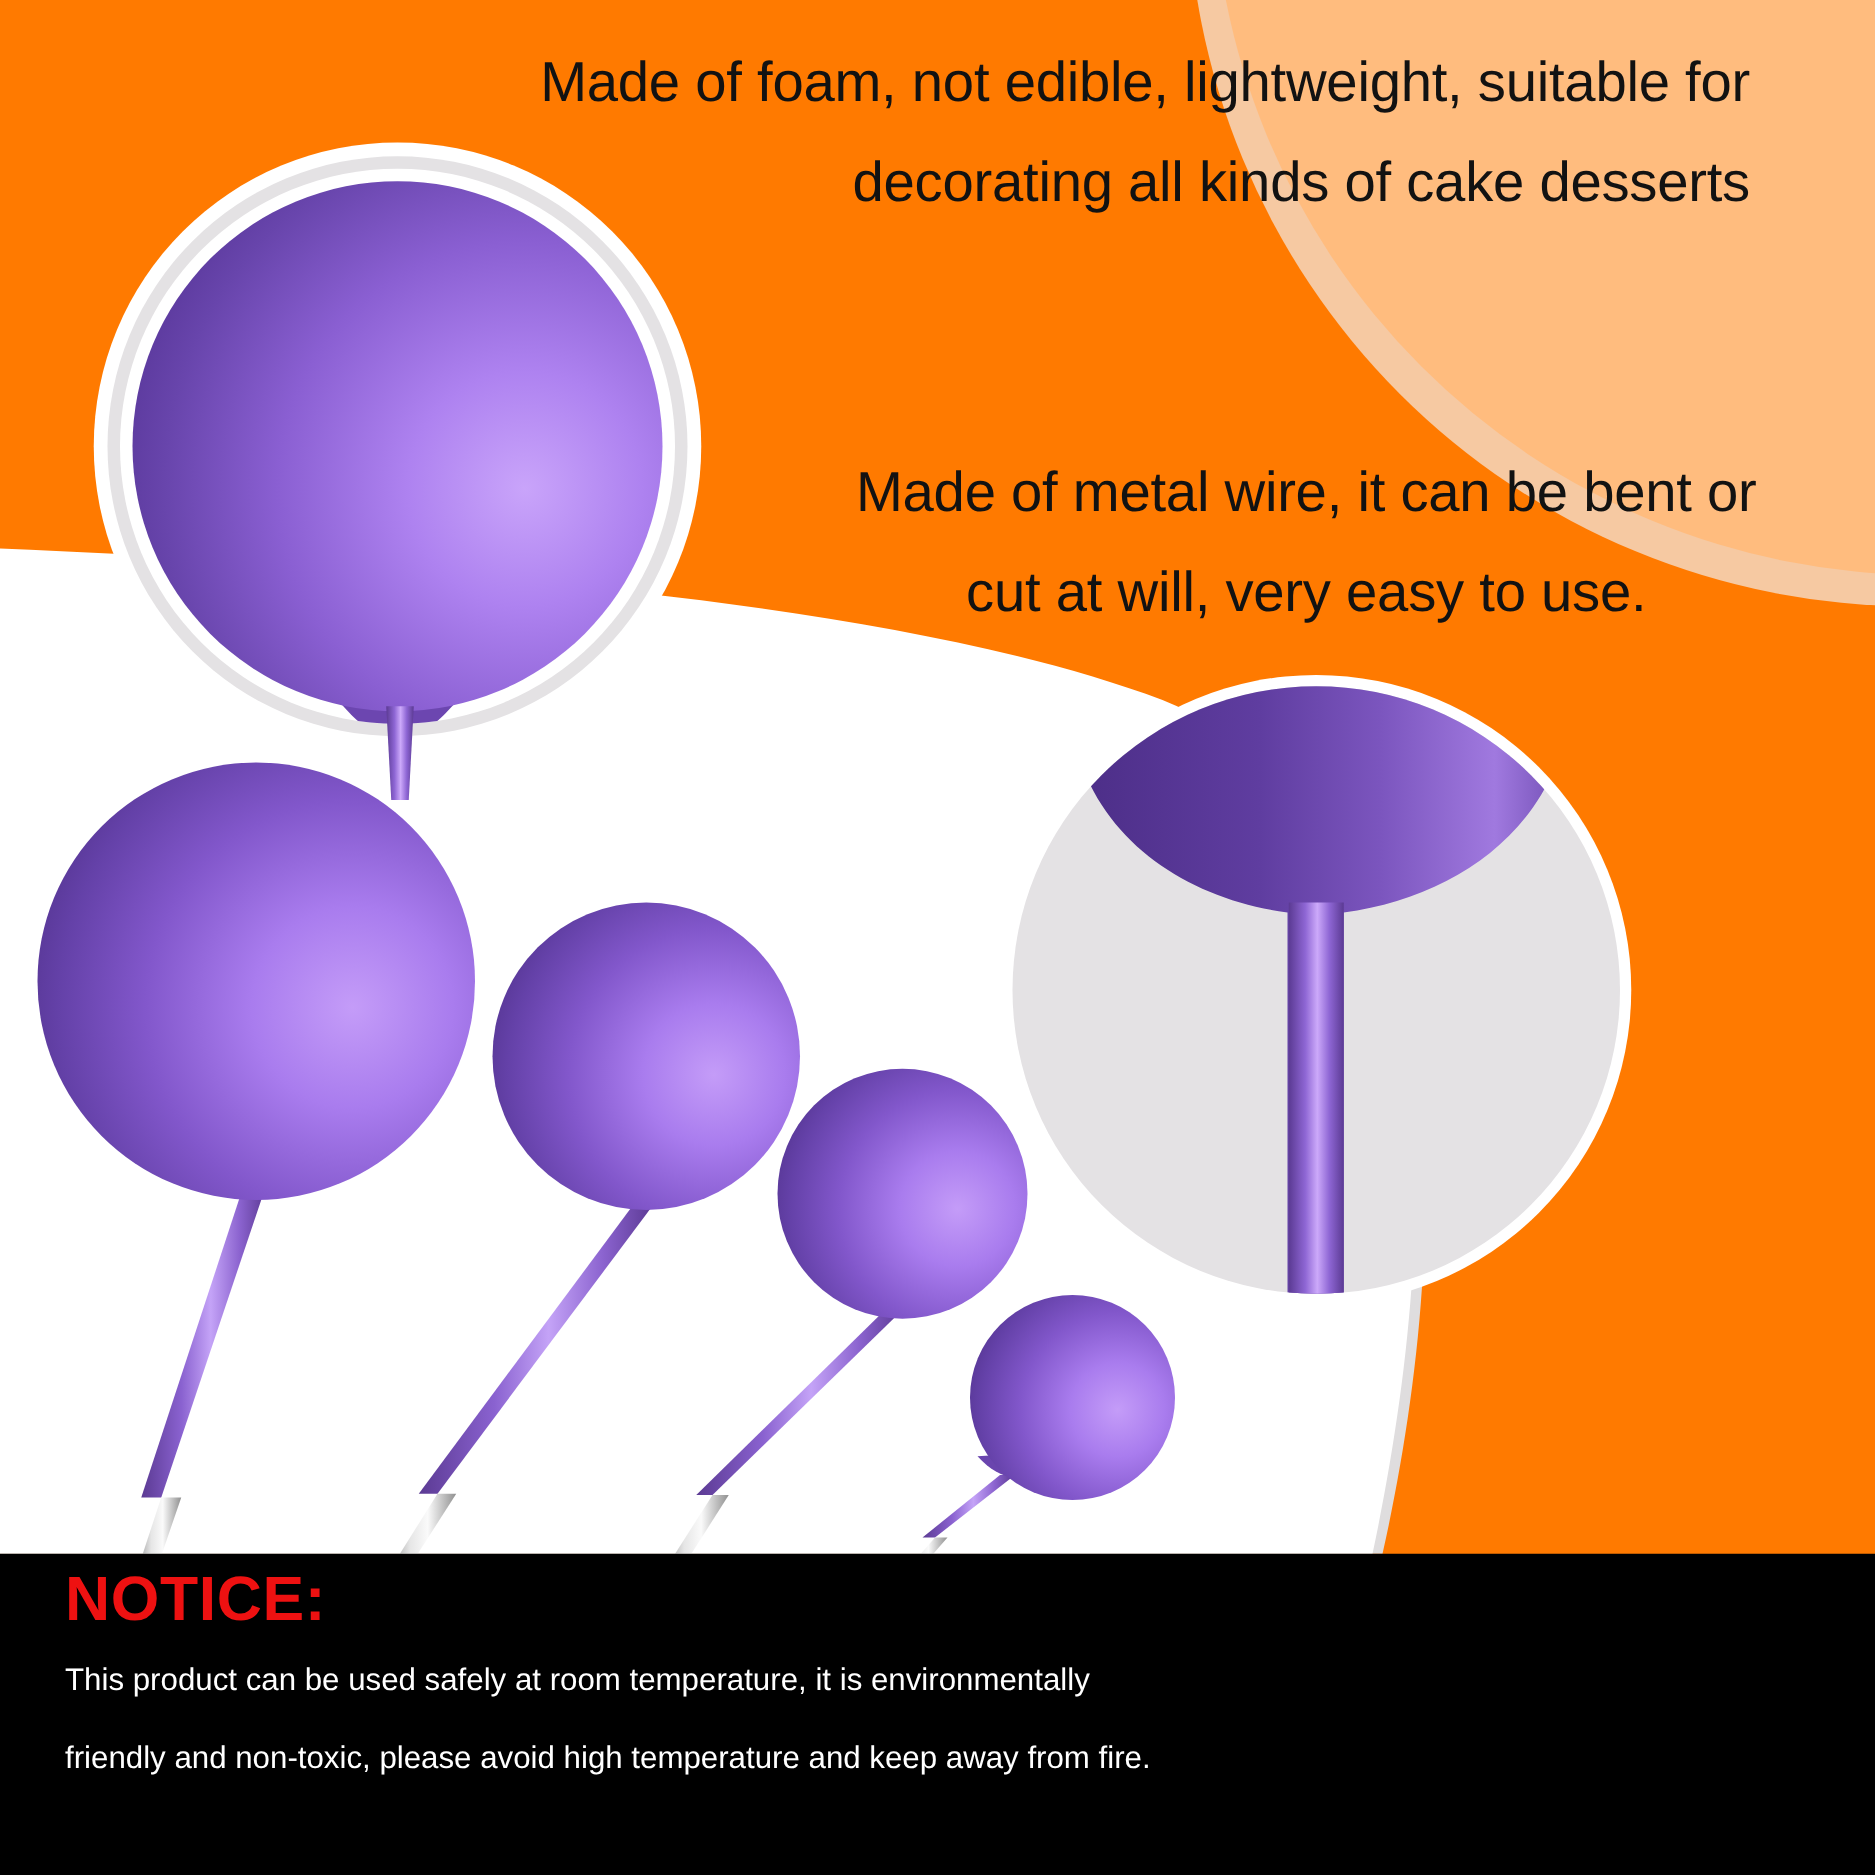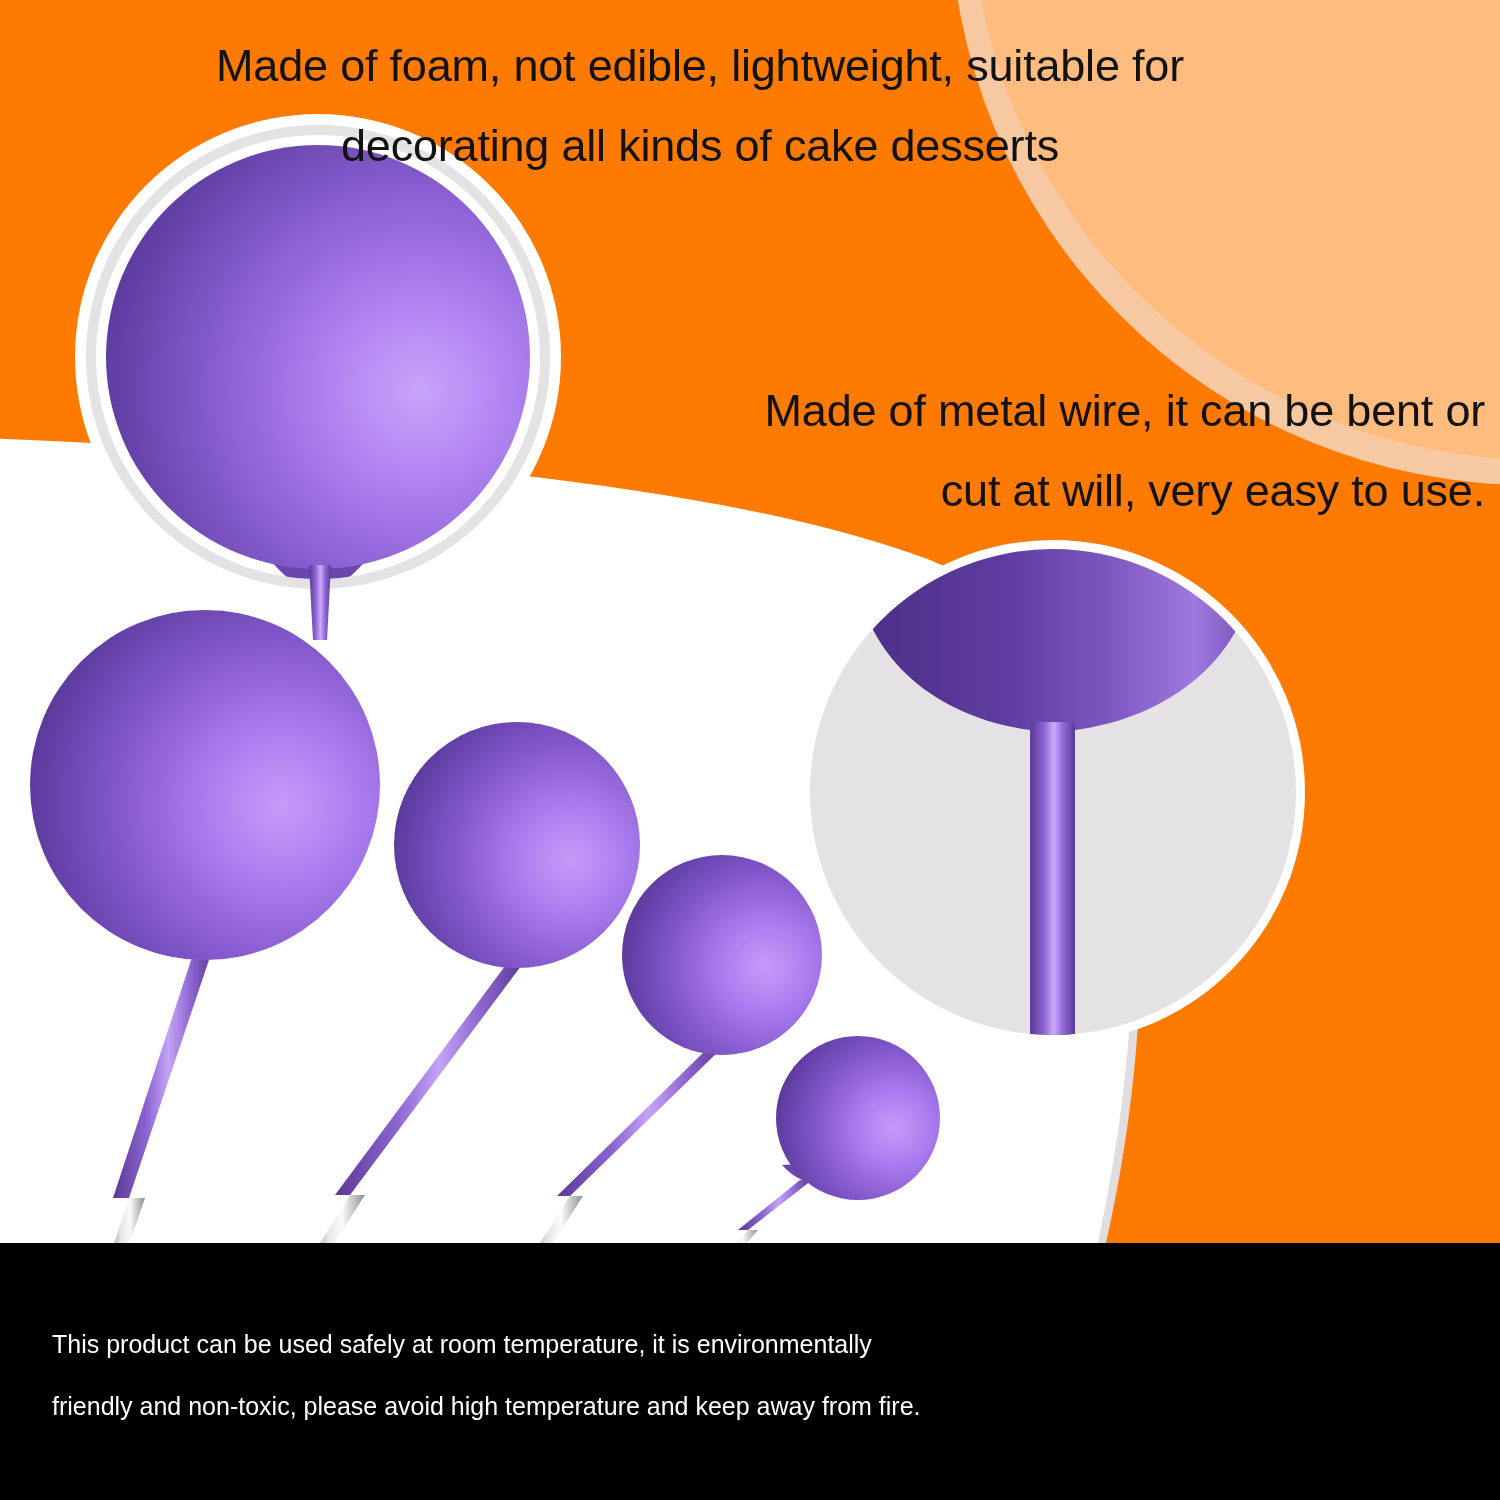--- a/index.html
+++ b/index.html
@@ -29,26 +29,26 @@
     font-size: 45px;
     line-height: 80px;
     letter-spacing: -0.2px;
     font-weight: 400;
     white-space: pre-line;
     pointer-events: none;
   }
   #headline-foam {
     left: 0; top: 26px;
     width: 1400px;
+    text-align: right;
+  }
+  #headline-wire {
+    left: 605px; top: 354px;
+    width: 880px;
     text-align: center;
-  }
-  #headline-wire {
-    left: 605px; top: 371px;
-    width: 880px;
-    text-align: right;
   }
 
   
   #notice-bar {
     position: absolute;
     left: 0; top: 1243px;
     width: 1500px;
     height: 257px;
     background: #000000;
   }
@@ -228,17 +228,18 @@
   </svg>
 
   <div class="headline" id="headline-foam">Made of foam, not edible, lightweight, suitable for
 decorating all kinds of cake desserts</div>
 
   <div class="headline" id="headline-wire">Made of metal wire, it can be bent or
 cut at will, very easy to use.</div>
 
   <div id="notice-bar"></div>
 
+  <div id="notice-title">NOTICE:</div>
 
   <div id="notice-body">This product can be used safely at room temperature, it is environmentally
 friendly and non-toxic, please avoid high temperature and keep away from fire.</div>
 
 </div>
 
 </body></html>

